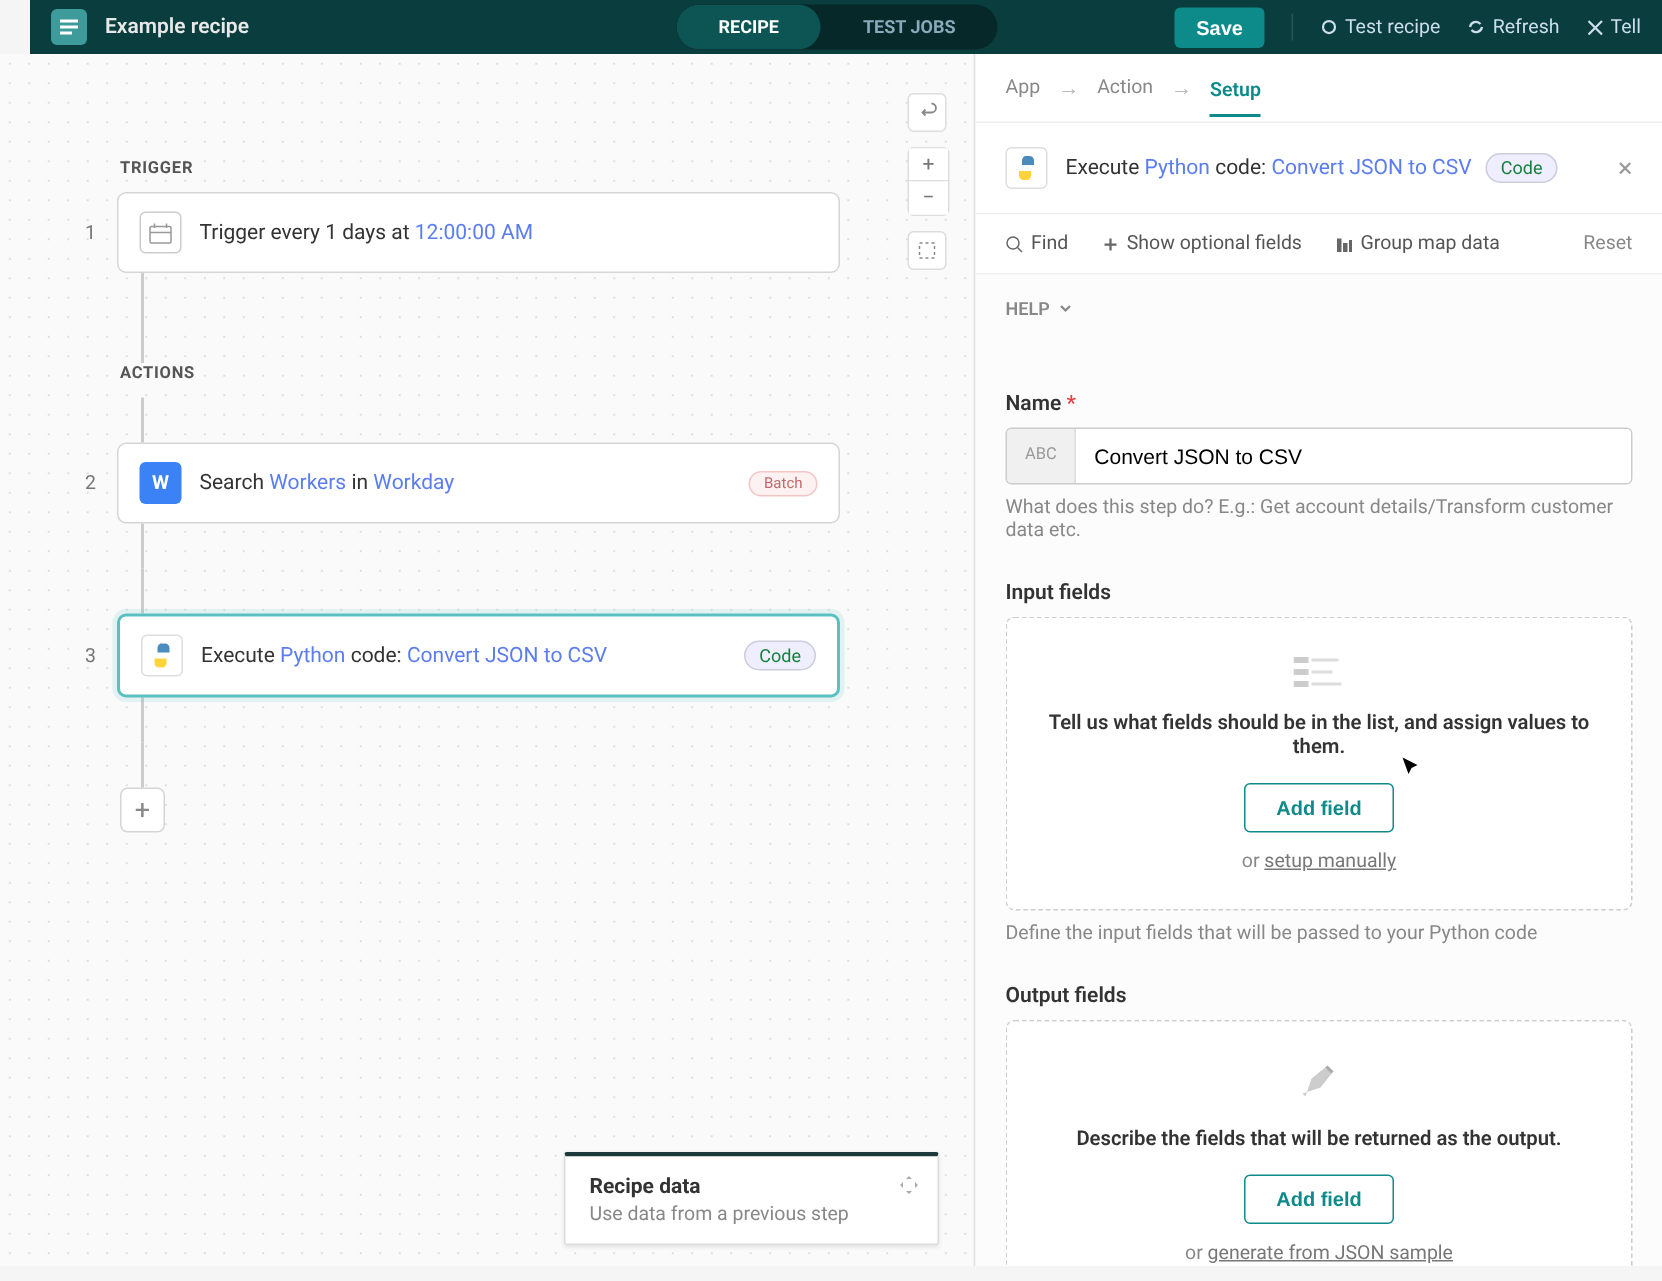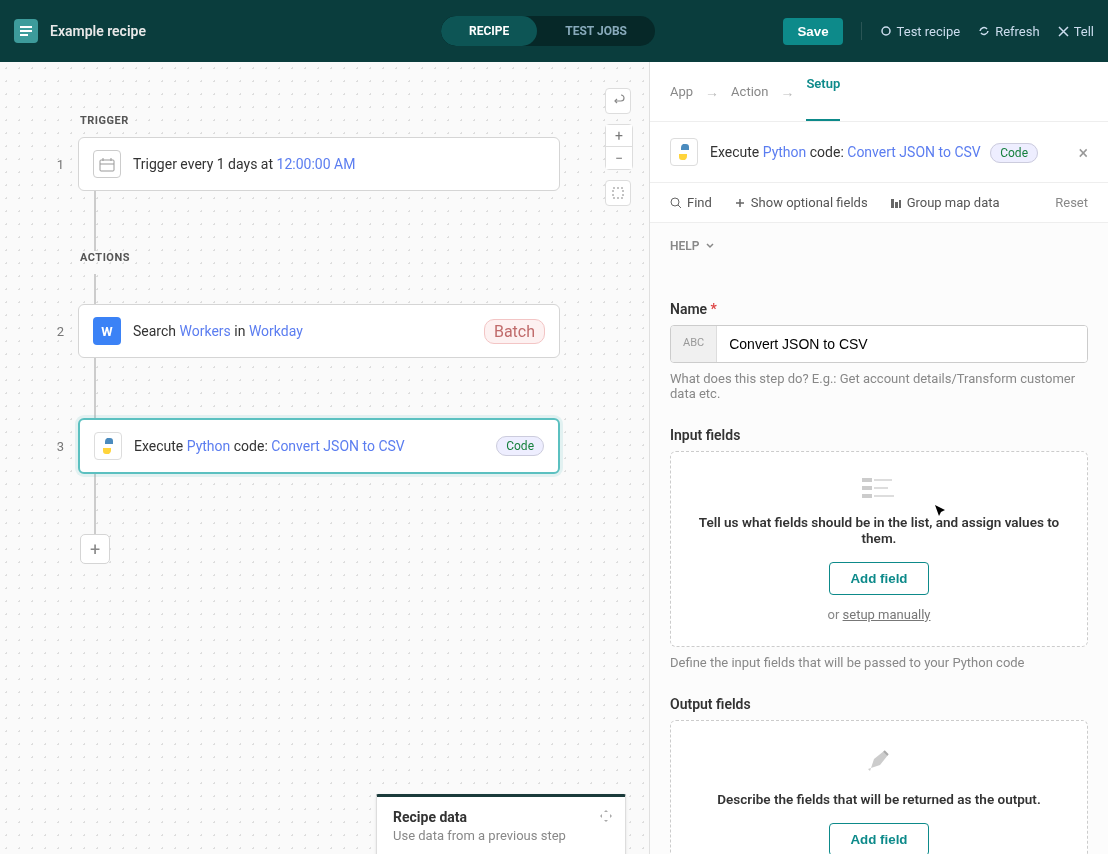--- a/index.html
+++ b/index.html
@@ -1,62 +1,62 @@
 <!DOCTYPE html>
 <html><head>
 <meta charset="utf-8">
 <style>
 * { box-sizing: border-box; margin: 0; padding: 0; }
 body { font-family: -apple-system, BlinkMacSystemFont, "Segoe UI", Roboto, sans-serif; font-size: 14px; color: #333; background: #f5f5f5; overflow: hidden; }
-.topbar { background: #0a3d3d; height: 62px; display: flex; align-items: center; padding: 0 14px; color: #fff; }
+.topbar { background: #0a3d3d; height: 36px; display: flex; align-items: center; padding: 0 14px; color: #fff; margin-left: 20px; }
 .topbar-left { display: flex; align-items: center; gap: 12px; flex: 1; }
 .logo-box { width: 24px; height: 24px; background: #3d9b9b; border-radius: 4px; display: flex; align-items: center; justify-content: center; }
 .topbar-title { font-weight: 600; color: #e8e8e8; }
 .top-toggle { display: flex; background: #062828; border-radius: 18px; overflow: hidden; height: 30px; }
 .top-toggle-item { padding: 0 28px; font-size: 12px; font-weight: 700; color: #8ab; display: flex; align-items: center; cursor: pointer; }
 .top-toggle-item.active { background: #0d5555; color: #fff; border-radius: 18px; }
 .topbar-right { display: flex; align-items: center; gap: 18px; }
 .save-btn { background: #0d8a8a; border: none; border-radius: 4px; padding: 6px 14px; color: #fff; font-weight: 600; cursor: pointer; }
 .topbar-link { color: #cde; font-size: 13px; display: flex; align-items: center; gap: 5px; cursor: pointer; }
 .divider-v { width: 1px; height: 18px; background: #2a5555; }
 
 .main { display: flex; height: calc(100vh - 46px); }
 .canvas { flex: 1; position: relative; background: #fafafa; background-image: radial-gradient(#ddd 1px, transparent 1px); background-size: 13px 13px; }
 .canvas-tools { position: absolute; top: 26px; right: 16px; display: flex; flex-direction: column; gap: 10px; }
 .tool-btn { width: 26px; height: 26px; background: #fff; border: 1px solid #ddd; border-radius: 4px; display: flex; align-items: center; justify-content: center; cursor: pointer; color: #777; }
 .tool-stack { background: #fff; border: 1px solid #ddd; border-radius: 4px; display: flex; flex-direction: column; }
 .tool-stack .tool-btn { border: none; border-radius: 0; height: 22px; }
 .tool-stack .tool-btn:first-child { border-bottom: 1px solid #ddd; }
 
-.flow { position: absolute; left: 50px; top: 52px; width: 510px; }
+.flow { position: absolute; left: 50px; top: 69px; width: 510px; }
 .section-title { font-size: 11px; font-weight: 700; color: #555; letter-spacing: 0.5px; margin-left: 30px; margin-bottom: 10px; }
 .step-row { display: flex; align-items: center; gap: 14px; margin-bottom: 0; }
 .step-num { width: 14px; text-align: right; color: #777; font-size: 13px; }
 .step-card { flex: 1; background: #fff; border: 1px solid #d5d5d5; border-radius: 6px; padding: 12px 14px; display: flex; align-items: center; gap: 12px; cursor: pointer; }
 .step-card.selected { border: 2px solid #5bc0c0; box-shadow: 0 0 0 3px rgba(91,192,192,0.15); }
 .step-icon { width: 28px; height: 28px; border-radius: 4px; display: flex; align-items: center; justify-content: center; flex-shrink: 0; }
 .step-icon.timer { border: 1px solid #ccc; color: #888; }
 .step-icon.workday { background: #3b82f6; color: #fff; font-weight: 700; font-size: 13px; }
 .step-icon.python { border: 1px solid #ddd; }
 .step-text { flex: 1; color: #333; }
 .step-text .link { color: #5b7df0; }
-.badge { background: #fdf1f1; border: 1px solid #f3c5c5; color: #c06b6b; padding: 2px 9px; border-radius: 10px; font-size: 16px; }
+.badge { background: #fdf1f1; border: 1px solid #f3c5c5; color: #c06b6b; padding: 2px 9px; border-radius: 10px; font-size: 10px; }
 .badge-code { background: #eef; border: 1px solid #ccd; color: #15803d; padding: 2px 9px; border-radius: 10px; font-size: 12px; }
 .connector { width: 2px; height: 30px; background: #ccc; margin-left: 44px; }
 .add-step { width: 30px; height: 30px; margin-left: 30px; background: #fff; border: 1px solid #d5d5d5; border-radius: 5px; display: flex; align-items: center; justify-content: center; color: #888; cursor: pointer; font-size: 18px; }
 
 .recipe-data { position: absolute; bottom: 14px; left: 376px; width: 250px; background: #fff; border: 1px solid #ddd; border-top: 3px solid #1a3a3a; border-radius: 2px; padding: 12px 16px; box-shadow: 0 1px 3px rgba(0,0,0,0.1); }
 .recipe-data-title { font-weight: 700; margin-bottom: 3px; }
 .recipe-data-sub { color: #888; font-size: 13px; }
 .recipe-data-handle { position: absolute; top: 12px; right: 12px; color: #aaa; cursor: move; }
 
 .panel { width: 459px; background: #fcfcfc; border-left: 1px solid #e0e0e0; display: flex; flex-direction: column; overflow-y: auto; }
 .breadcrumb { display: flex; align-items: center; gap: 12px; padding: 14px 20px; border-bottom: 1px solid #eee; background: #fff; }
 .breadcrumb-item { color: #888; font-size: 13px; cursor: pointer; }
-.breadcrumb-item.active { color: #0d8a8a; font-weight: 600; border-bottom: 2px solid #0d8a8a; padding-bottom: 28px; margin-bottom: -14px; }
+.breadcrumb-item.active { color: #0d8a8a; font-weight: 600; border-bottom: 2px solid #0d8a8a; padding-bottom: 8px; margin-bottom: -14px; }
 .breadcrumb-arrow { color: #bbb; }
 
 .panel-header { padding: 16px 20px; border-bottom: 1px solid #eee; display: flex; align-items: center; gap: 12px; background: #fff; }
 .panel-header-text { flex: 1; }
 .panel-close { color: #999; cursor: pointer; font-size: 18px; }
 
 .panel-toolbar { padding: 12px 20px; border-bottom: 1px solid #eee; display: flex; align-items: center; gap: 22px; font-size: 13px; color: #555; background: #fff; }
 .toolbar-item { display: flex; align-items: center; gap: 5px; cursor: pointer; }
 .toolbar-spacer { flex: 1; }
 .reset-link { color: #888; cursor: pointer; }

